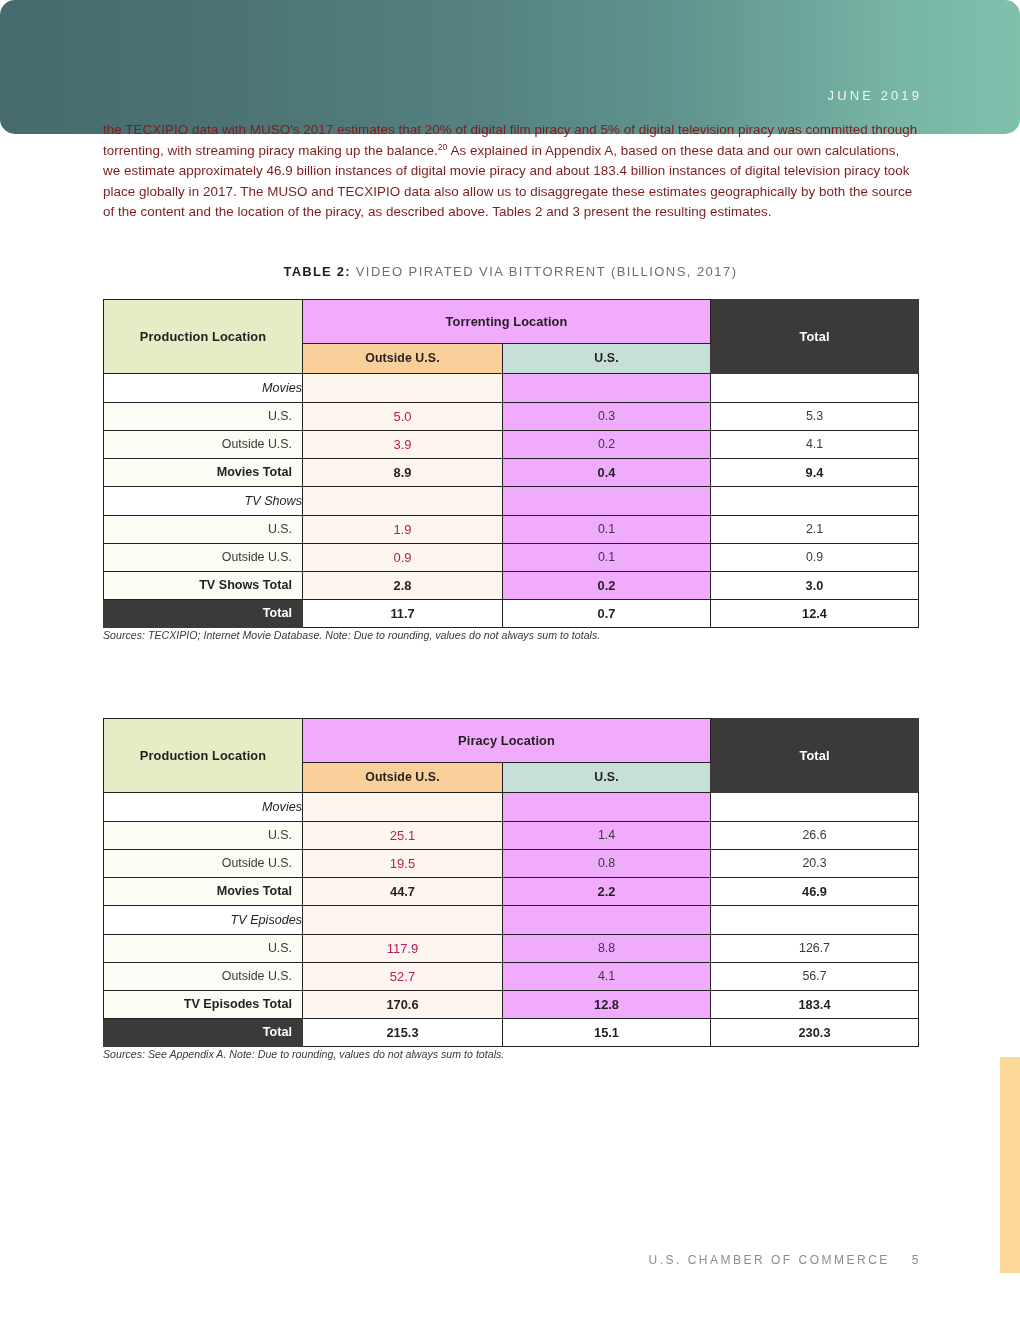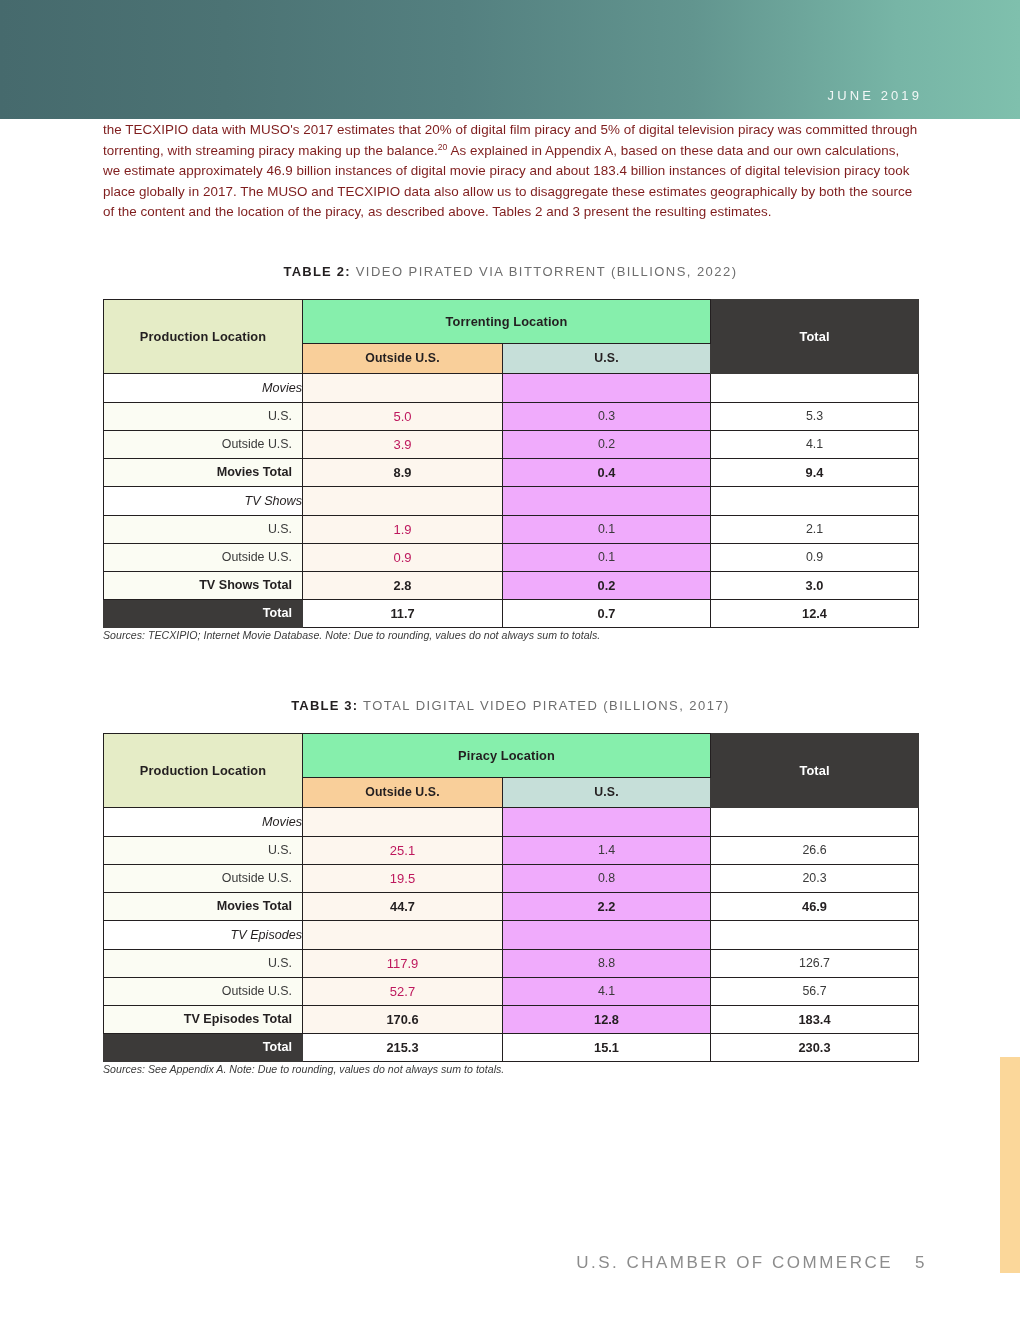--- a/index.html
+++ b/index.html
@@ -13,22 +13,23 @@
     font-family: "Liberation Sans", sans-serif;
     position: relative;
     overflow: hidden;
   }
 
   
   .header-banner {
     position: absolute;
     top: 0; left: 0;
     width: 1020px;
-    height: 119px;
+    height: 134px;
     background: linear-gradient(90deg, #466a6d 0%, #4c7374 22%, #548080 45%, #62958f 68%, #77b5a6 88%, #7fc0ad 100%);
+    border-radius: 15px;
   }
   .header-date {
     position: absolute;
     right: 98px;
     top: 88px;
     color: #f2f7f6;
     font-size: 13px;
     letter-spacing: 3.1px;
     font-weight: 400;
   }
@@ -105,21 +106,21 @@
     font-size: 12.8px;
     font-weight: bold;
     text-align: center;
     letter-spacing: 0.1px;
     margin-top: 26px;
   }
   th.h-group {
     background: #f5a githubs;
   }
   th.h-group {
-    background: #86efac;
+    background: #f0abfc;
     font-size: 12.8px;
     font-weight: bold;
     text-align: center;
     height: 43px;
     border-color: #231f20;
     letter-spacing: 0.1px;
   }
   th.h-total {
     background: #3c3a39;
     color: #ffffff;
@@ -219,25 +220,25 @@
     font-size: 10.6px;
     font-style: italic;
     color: #3a3a3a;
     margin-top: 1px;
     letter-spacing: 0.02px;
   }
 
   
   .footer {
     position: absolute;
-    left: 112px;
+    left: 106px;
     width: 815px;
     top: 1253px;
     text-align: right;
-    font-size: 17px;
+    font-size: 12px;
     letter-spacing: 2.5px;
     color: #8c8c8c;
   }
   .footer .page-no {
     margin-left: 22px;
     color: #8c8c8c;
   }
 
   .spacer-between { height: 57px; }
   .gap-title-table { height: 20px; }
@@ -251,21 +252,21 @@
 </div>
 
 <div class="accent-bar"></div>
 
 <div class="content">
 
   <p class="body-text"><span>the TECXIPIO data with MUSO's 2017 estimates that 20% of digital film piracy and 5% of digital television piracy was committed through torrenting, with streaming piracy making up the balance.</span><sup>20</sup><span> As explained in Appendix A, based on these data and our own calculations, we estimate approximately 46.9 billion instances of digital movie piracy and about 183.4 billion instances of digital television piracy took place globally in 2017. The MUSO and TECXIPIO data also allow us to disaggregate these estimates geographically by both the source of the content and the location of the piracy, as described above. Tables 2 and 3 present the resulting estimates.</span></p>
 
   <div class="gap-before-title"></div>
 
-  <div class="table-title"><span class="tnum">TABLE 2:</span><span> VIDEO PIRATED VIA BITTORRENT (BILLIONS, 2022)</span></div>
+  <div class="table-title"><span class="tnum">TABLE 2:</span><span> VIDEO PIRATED VIA BITTORRENT (BILLIONS, 2017)</span></div>
 
   <div class="gap-title-table"></div>
 
   <table class="data-table">
     <colgroup>
       <col class="c-label">
         <col class="c-out">
         <col class="c-us">
         <col class="c-total">
     </colgroup>
@@ -335,21 +336,20 @@
           <td class="v-us">0.7</td>
           <td class="v-total">12.4</td>
         </tr>
       </tbody>
   </table>
 
   <div class="source-note">Sources: TECXIPIO; Internet Movie Database. Note: Due to rounding, values do not always sum to totals.</div>
 
   <div class="spacer-between"></div>
 
-  <div class="table-title"><span class="tnum">TABLE 3:</span><span> TOTAL DIGITAL VIDEO PIRATED (BILLIONS, 2017)</span></div>
 
   <div class="gap-title-table"></div>
 
   <table class="data-table">
     <colgroup>
       <col class="c-label">
         <col class="c-out">
         <col class="c-us">
         <col class="c-total">
     </colgroup>

